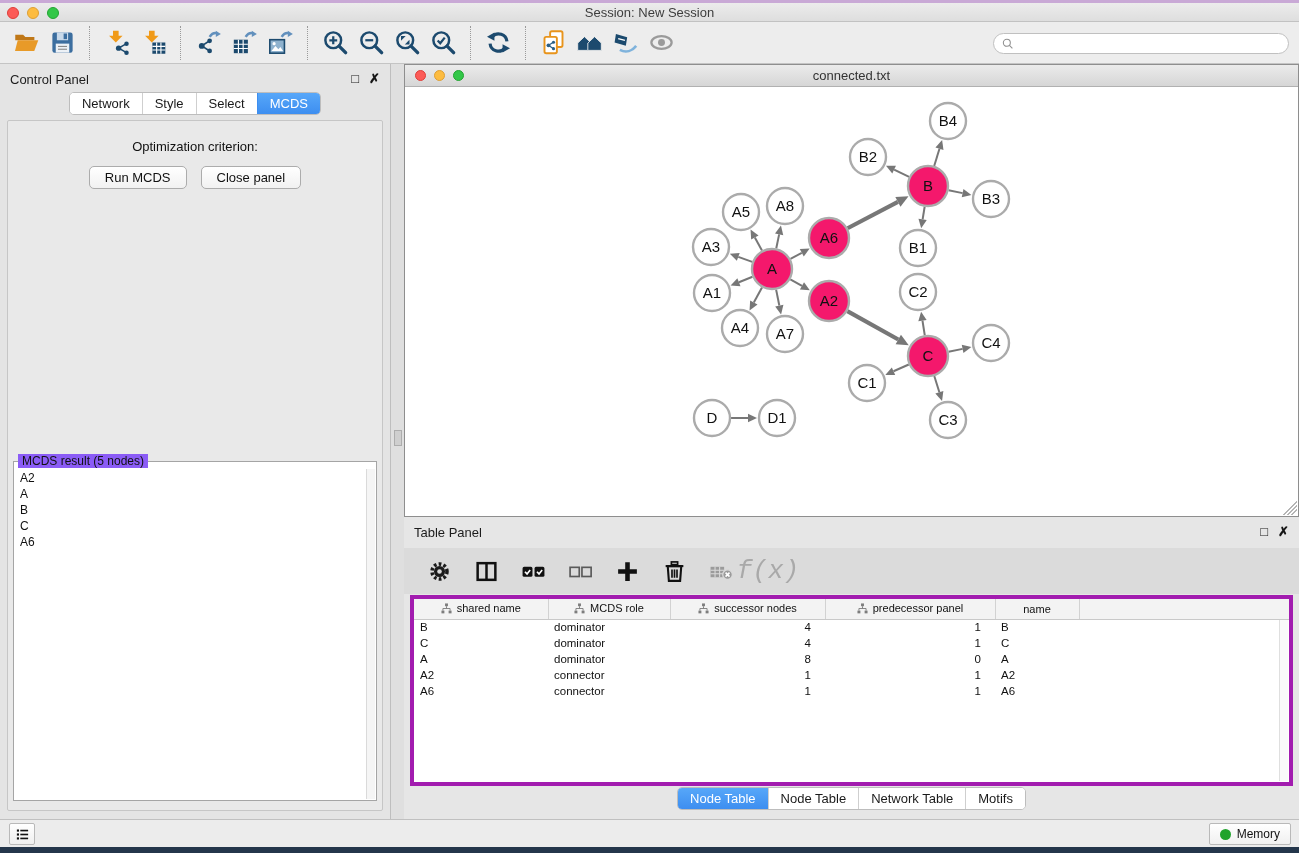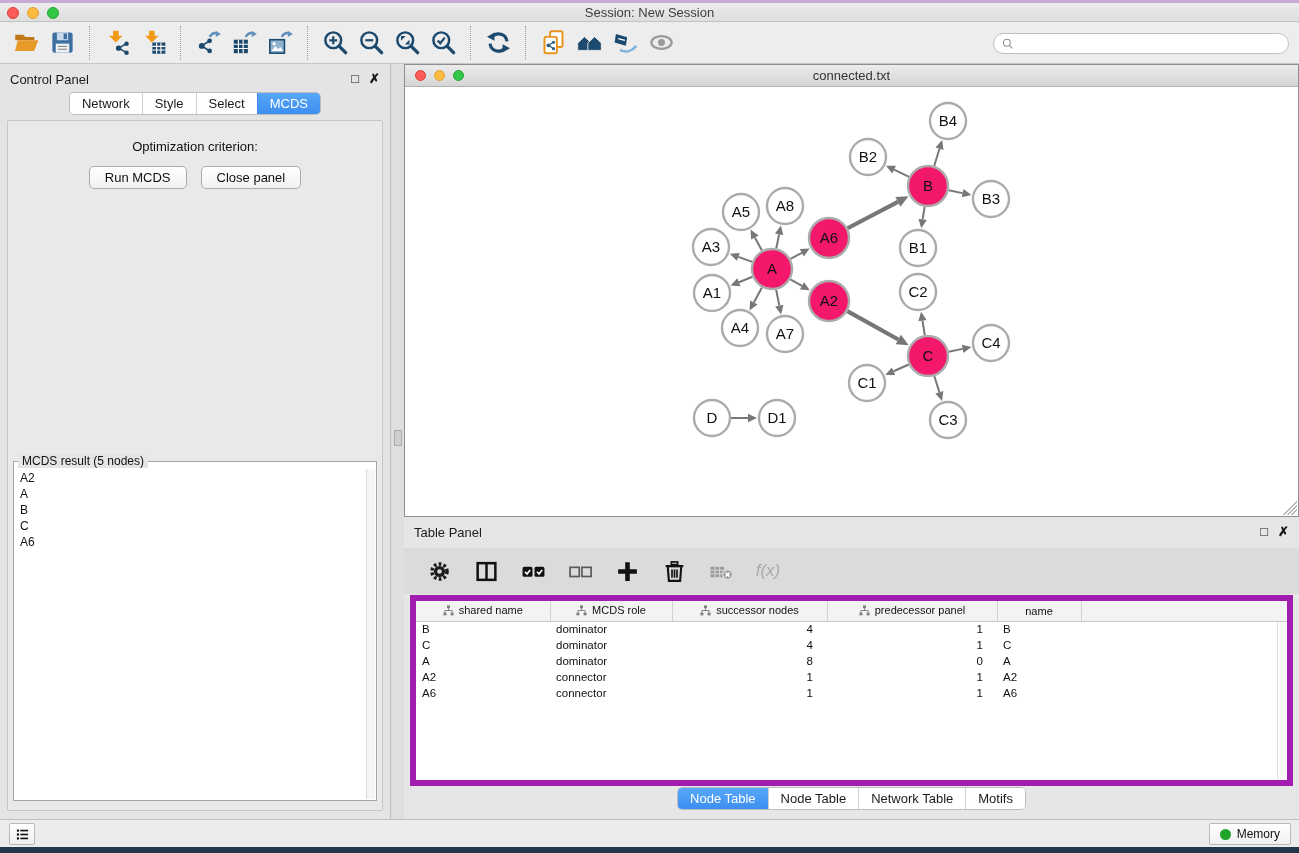--- a/index.html
+++ b/index.html
@@ -60,21 +60,21 @@
   .stepper { width:19px; height:23px; border-radius:0 4px 4px 0;
     background:linear-gradient(#70B0F8,#3E86EE); display:flex; align-items:center;
     justify-content:center; }
   .cp-buttons { display:flex; justify-content:center; gap:14px; margin-top:12px; }
   .push-btn { height:23px; padding:0 15px; font-size:13px; color:#111;
     background:linear-gradient(#FFFFFF,#F1F1F1); border:1px solid #ACACAC;
     border-radius:5px; cursor:pointer; }
   #mcds-result { position:absolute; left:5px; right:5px; top:333px; bottom:9px;
     border:1px solid #A5A5A5; background:#fff; }
   #mcds-result legend { margin-left:4px; padding:0 4px; font-size:12px; color:#111;
-    background:#e5e5e5; }
+    background:#8b5cf6; }
   #mcds-list { position:absolute; left:1px; right:11px; top:2px; bottom:1px;
     overflow:hidden; }
   .mcds-item { font-size:12px; line-height:16px; padding-left:5px; color:#111; }
   .vscroll { position:absolute; right:1px; top:1px; bottom:1px; width:9px;
     background:#F5F5F5; border-left:1px solid #DADADA; }
 
   
   #network-window { position:absolute; left:404px; top:64px; width:895px; height:453px;
     border:1px solid #8E8E8E; background:#fff; }
   #net-titlebar { height:22px; background:linear-gradient(#EBEBEB,#D6D6D6);
@@ -95,25 +95,25 @@
     background:#CFCFCF; border:1px solid #ADADAD; cursor:row-resize; }
 
   
   #table-panel { position:absolute; left:404px; top:517px; right:0; bottom:34px;
     background:#E6E6E6; }
   #tp-toolbar { position:absolute; left:0; right:0; top:31px; height:46px;
     background:#DBDBDB; display:flex; align-items:center; padding-left:16px; gap:9px; }
   .tp-btn { width:38px; height:38px; border:none; background:none; display:flex;
     align-items:center; justify-content:center; cursor:pointer; }
   .tp-btn svg { width:25px; height:25px; }
-  .tp-btn .fx { font-family:Liberation Sans, sans-serif; font-style:italic;
-    font-size:17px; color:#A9A9A9; }
+  .tp-btn .fx { font-family:Liberation Mono, monospace; font-style:italic;
+    font-size:26px; color:#A9A9A9; }
   .tp-btn.disabled { cursor:default; }
   #table-wrap { position:absolute; left:6px; right:6px; top:78px; height:191px;
-    background:#fff; border:6px solid #a21caf; overflow:hidden; }
+    background:#fff; border:4px solid #a21caf; overflow:hidden; }
   table { border-collapse:collapse; table-layout:fixed; width:100%; }
   thead th { height:20px; background:#F3F3F3; border-bottom:1px solid #C9C9C9;
     border-right:1px solid #D2D2D2; font-weight:normal; font-size:11px; color:#111;
     text-align:center; position:relative; }
   thead th:last-child { border-right:none; }
   thead th .hdr { display:inline-flex; align-items:center; gap:5px; }
   tbody td { height:16px; font-size:11.5px; color:#111; padding:0 6px;
     white-space:nowrap; overflow:hidden; }
   td.num { text-align:right; padding-right:14px; }
   .tbl-vscroll { position:absolute; right:1px; top:21px; bottom:1px; width:9px;

